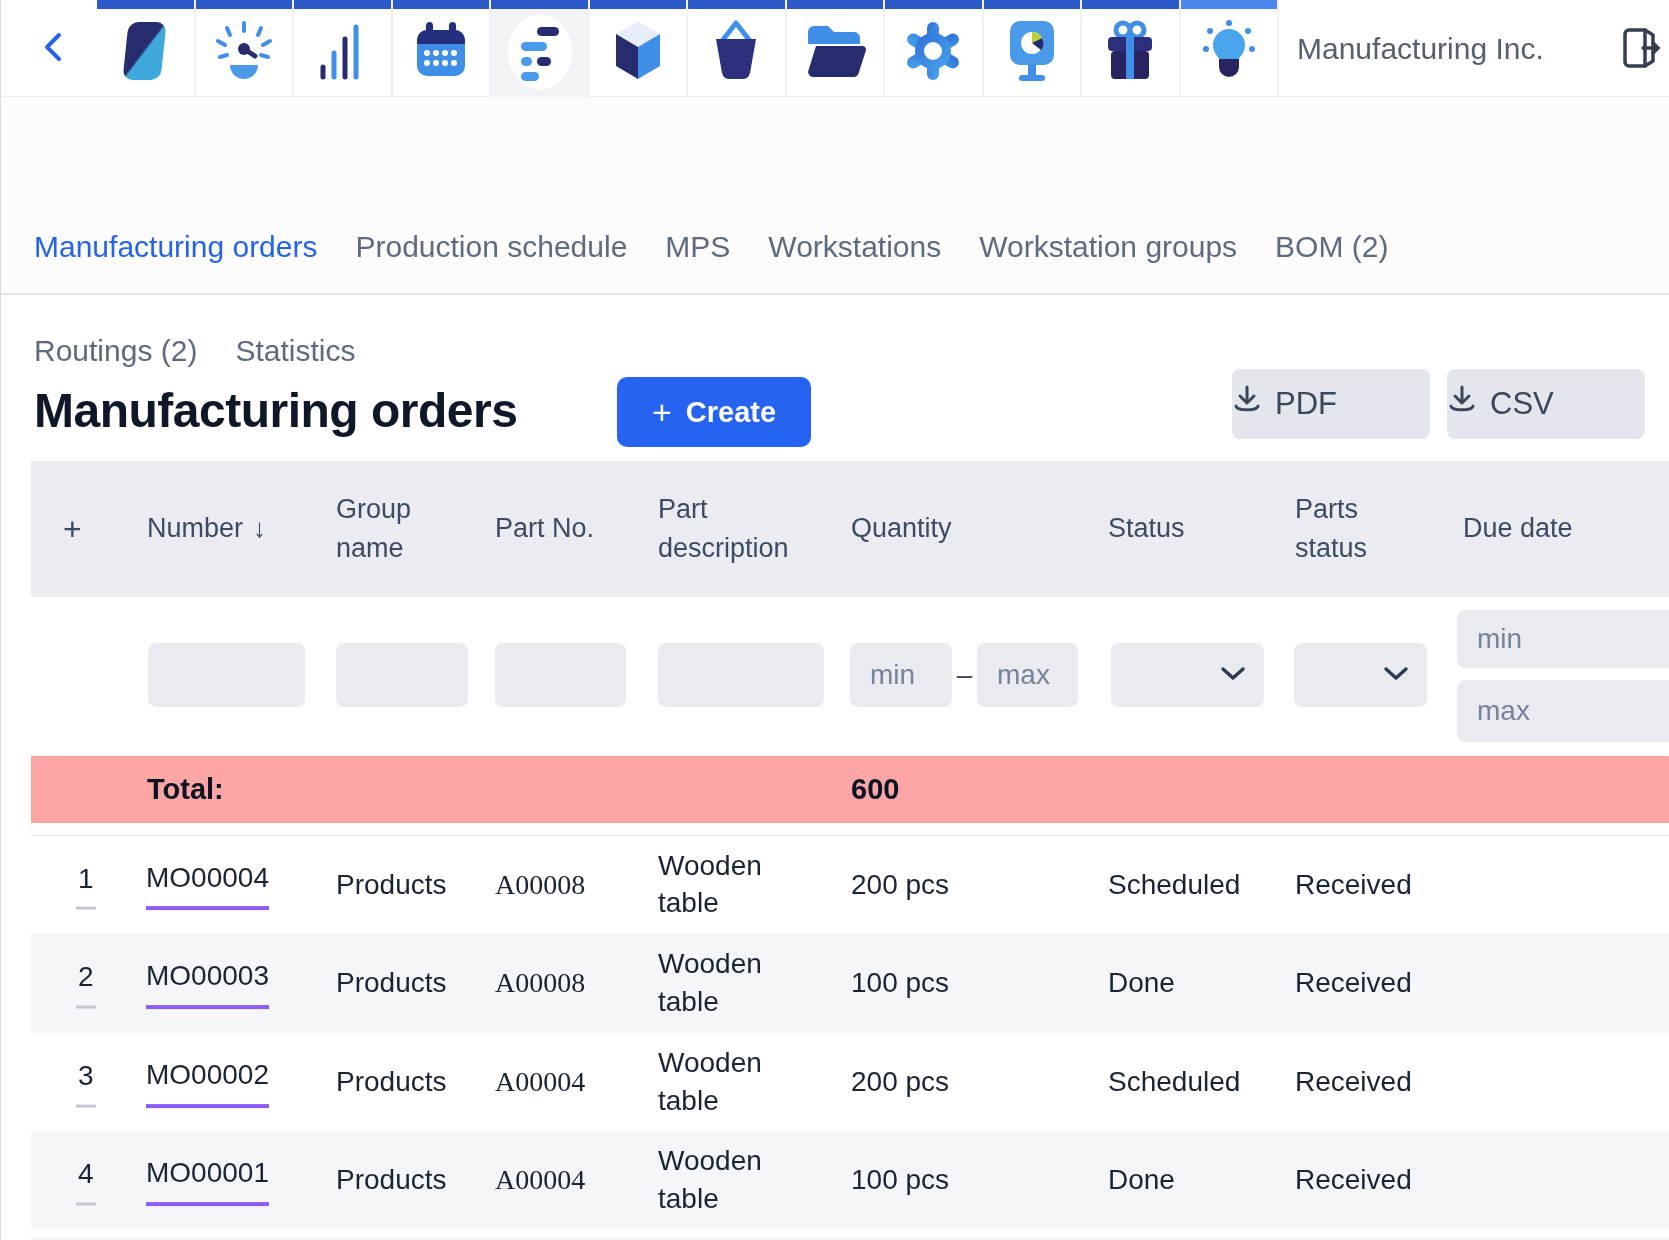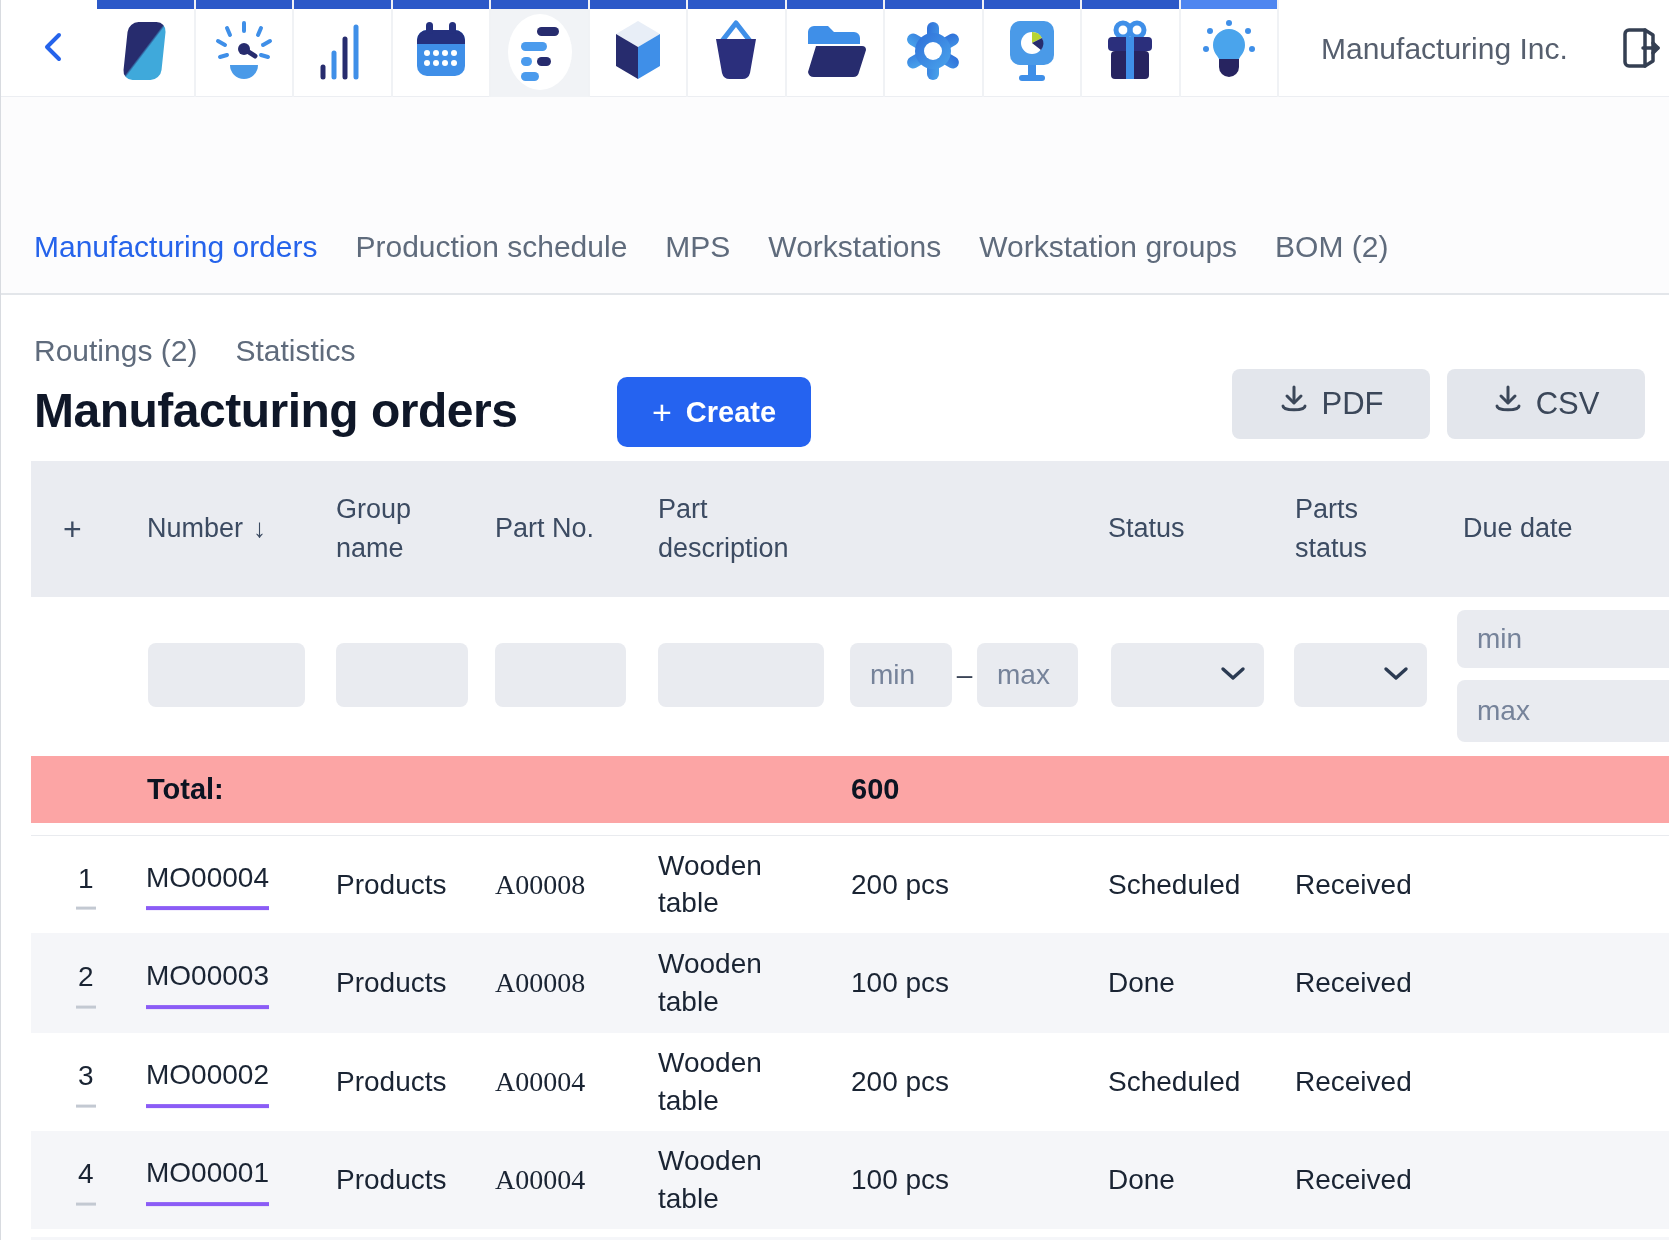--- a/index.html
+++ b/index.html
@@ -12,35 +12,35 @@
   
   .topbar { position:absolute; left:0; top:0; width:1669px; height:97px; background:#fff; border-bottom:1px solid #eceef2; }
   .back-btn { position:absolute; left:30px; top:26px; width:44px; height:44px; display:flex; align-items:center; justify-content:center; cursor:pointer; background:none; border:none; }
   .icon-cells { position:absolute; left:96px; top:0; height:97px; display:flex; }
   .cell { position:relative; width:98.5px; height:97px; display:flex; align-items:center; justify-content:center; border-right:2px solid #f0f2f5; padding-top:8px; cursor:pointer; }
   .cell::before { content:''; position:absolute; top:0; left:0; right:0; height:9px; background:#2c59c8; }
   .cell.light::before { background:#4e86f0; }
   .cell.active { background:#f1f3f6; }
   .halo { position:absolute; left:17px; top:14px; width:64px; height:76px; background:#fff; border-radius:50%; }
   .cell svg { position:relative; }
-  .company { position:absolute; left:1296px; top:0; height:97px; display:flex; align-items:center; font-size:30px; color:#565f6e;margin-left:24px; }
+  .company { position:absolute; left:1296px; top:0; height:97px; display:flex; align-items:center; font-size:30px; color:#565f6e; }
   .logout-btn { position:absolute; left:1614px; top:24px; width:48px; height:48px; background:none; border:none; cursor:pointer; }
   
   .navbar { position:absolute; left:0; top:97px; width:1669px; height:198px; background:#fcfcfd; border-bottom:2px solid #e3e6ea; }
   .tabrow { position:absolute; left:33px; display:flex; gap:38px; }
   .tabrow.r1 { top:133px; }
   .tabrow.r2 { top:237px;text-align:center; }
   .tab { font-size:30px; color:#5f6b7c; cursor:pointer; white-space:nowrap; }
   .tab.active { color:#2563eb; }
   
   .page-title { position:absolute; left:33px; top:383px; font-size:48px; font-weight:600; color:#0f1728; letter-spacing:-0.5px; }
   .create-btn { position:absolute; left:616px; top:377px; width:194px; height:70px; background:#2563f0; border:none; border-radius:10px; color:#fff; display:flex; align-items:center; justify-content:center; gap:14px; cursor:pointer; }
   .create-plus { font-size:34px; font-weight:400; line-height:1; }
   .create-label { font-size:29px; font-weight:700; }
-  .export-btn { position:absolute; top:369px; width:198px; height:70px; background:#e3e6ec; border:none; border-radius:8px; display:flex; align-items:center; justify-content:center; gap:13px; cursor:pointer; color:#3b4759; font-size:31px; }
+  .export-btn { position:absolute; top:369px; width:198px; height:70px; background:#e3e6ec; border:none; border-radius:8px; display:flex; align-items:center; justify-content:flex-start; gap:13px; cursor:pointer; color:#3b4759; font-size:31px; }
   .pdf-btn { left:1231px; }
   .csv-btn { left:1446px; }
   
   .thead { position:absolute; left:30px; top:461px; width:1639px; height:136px; background:#eaecf1; }
   .th { position:absolute; top:0; height:136px; display:flex; align-items:center; font-size:27px; color:#3c4b62; line-height:1.45; cursor:pointer; }
   .filters { position:absolute; left:30px; top:597px; width:1639px; height:159px; background:#fff; }
   .fbox { position:absolute; background:#e9ebf0; border:none; border-radius:8px; font-size:28px; color:#1a2433; padding:0 20px; outline:none; }
   .fbox::placeholder { color:#76839a; }
   .fsel { position:absolute; background:#e9ebf0; border-radius:8px; display:flex; align-items:center; justify-content:flex-end; padding-right:18px; cursor:pointer; }
   .dash { position:absolute; left:951px; top:643px; width:25px; height:64px; display:flex; align-items:center; justify-content:center; font-size:28px; color:#3a4456; }
@@ -295,20 +295,21 @@
 
 <div class="thead">
   <div class="th col-plus" style="font-size:32px;">+</div>
   <div class="th col-number">
     <span>Number</span>
     <span class="sort-arrow">↓</span>
   </div>
   <div class="th col-group">Group name</div>
   <div class="th col-partno">Part No.</div>
   <div class="th col-desc">Part description</div>
+  <div class="th col-qty">Quantity</div>
   <div class="th col-status">Status</div>
   <div class="th col-due">Due date</div>
   <div class="th col-parts">Parts status</div>
 </div>
 
 <div class="filters">
   
 </div>
 <input class="fbox" style="left: 147px; top: 643px; width: 157px; height: 64px;">
 <input class="fbox" style="left: 335px; top: 643px; width: 132px; height: 64px;">

